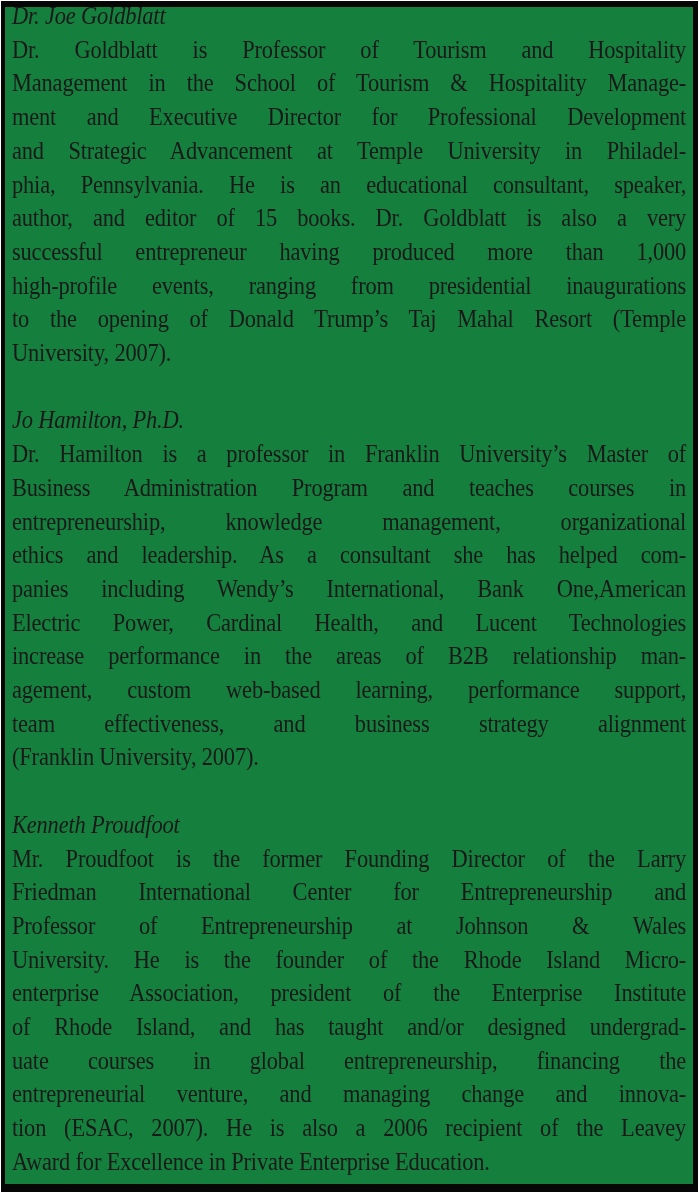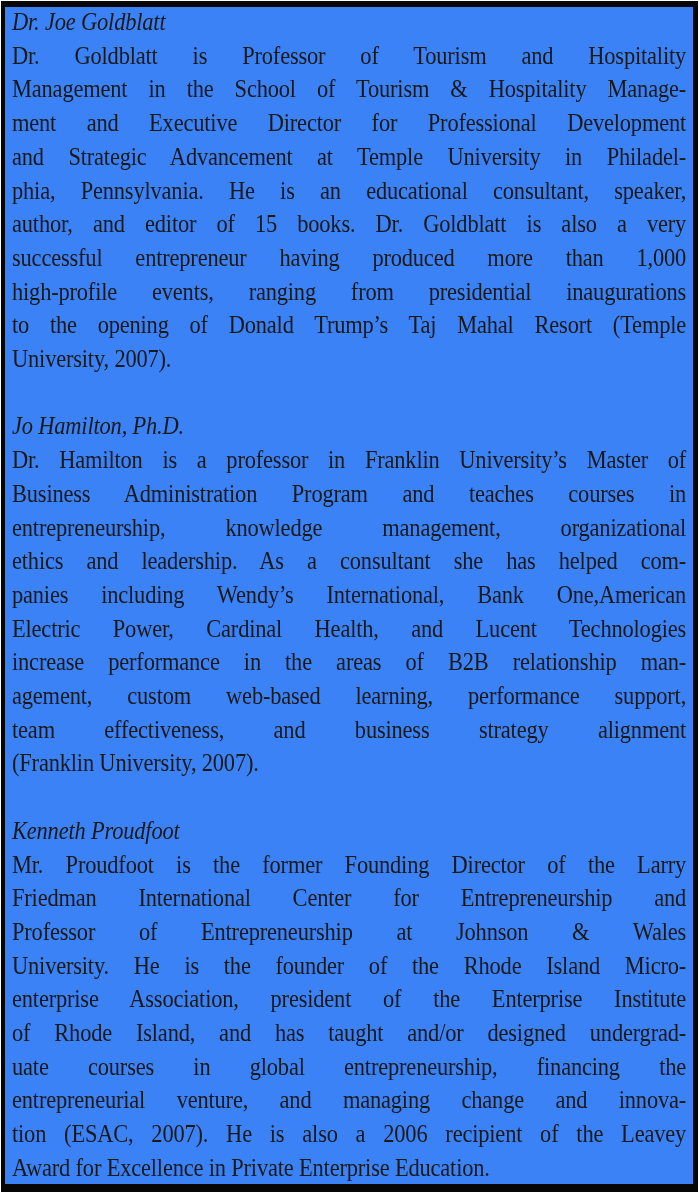--- a/index.html
+++ b/index.html
@@ -17,22 +17,22 @@
   .frame {
     position: absolute;
     top: 1px;
     left: 1px;
     width: 697px;
     height: 1191px;
     box-sizing: border-box;
     border-style: solid;
     border-color: #060606;
     border-width: 6px 5px 8px 4px;
-    padding: 6px 7px;
-    background: #3b82f6;
+    padding: 0 7px;
+    background: #15803d;
     overflow: hidden;
   }
   .content {
     width: 766px;                 
     transform: scaleX(0.88);      
     transform-origin: 0 0;
     margin-top: -8px;
     font-family: "Liberation Serif", "DejaVu Serif", serif;
     font-size: 25.5px;
     line-height: 33.7px;

